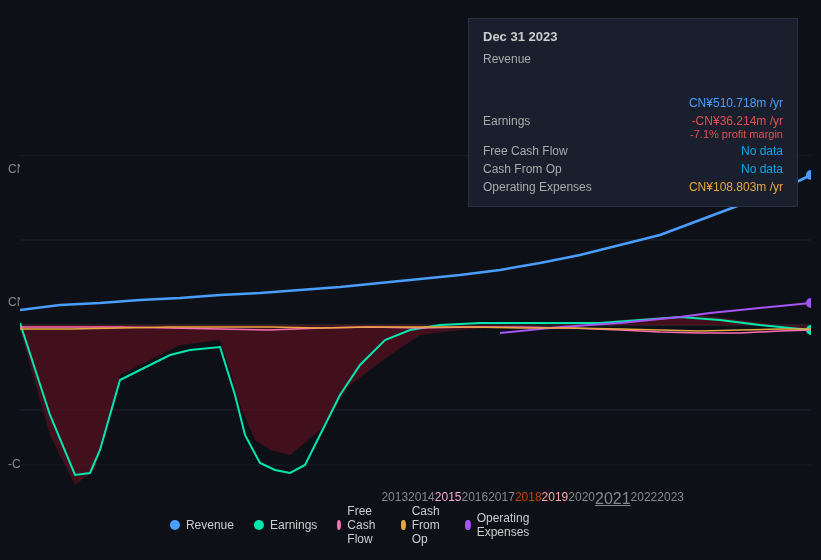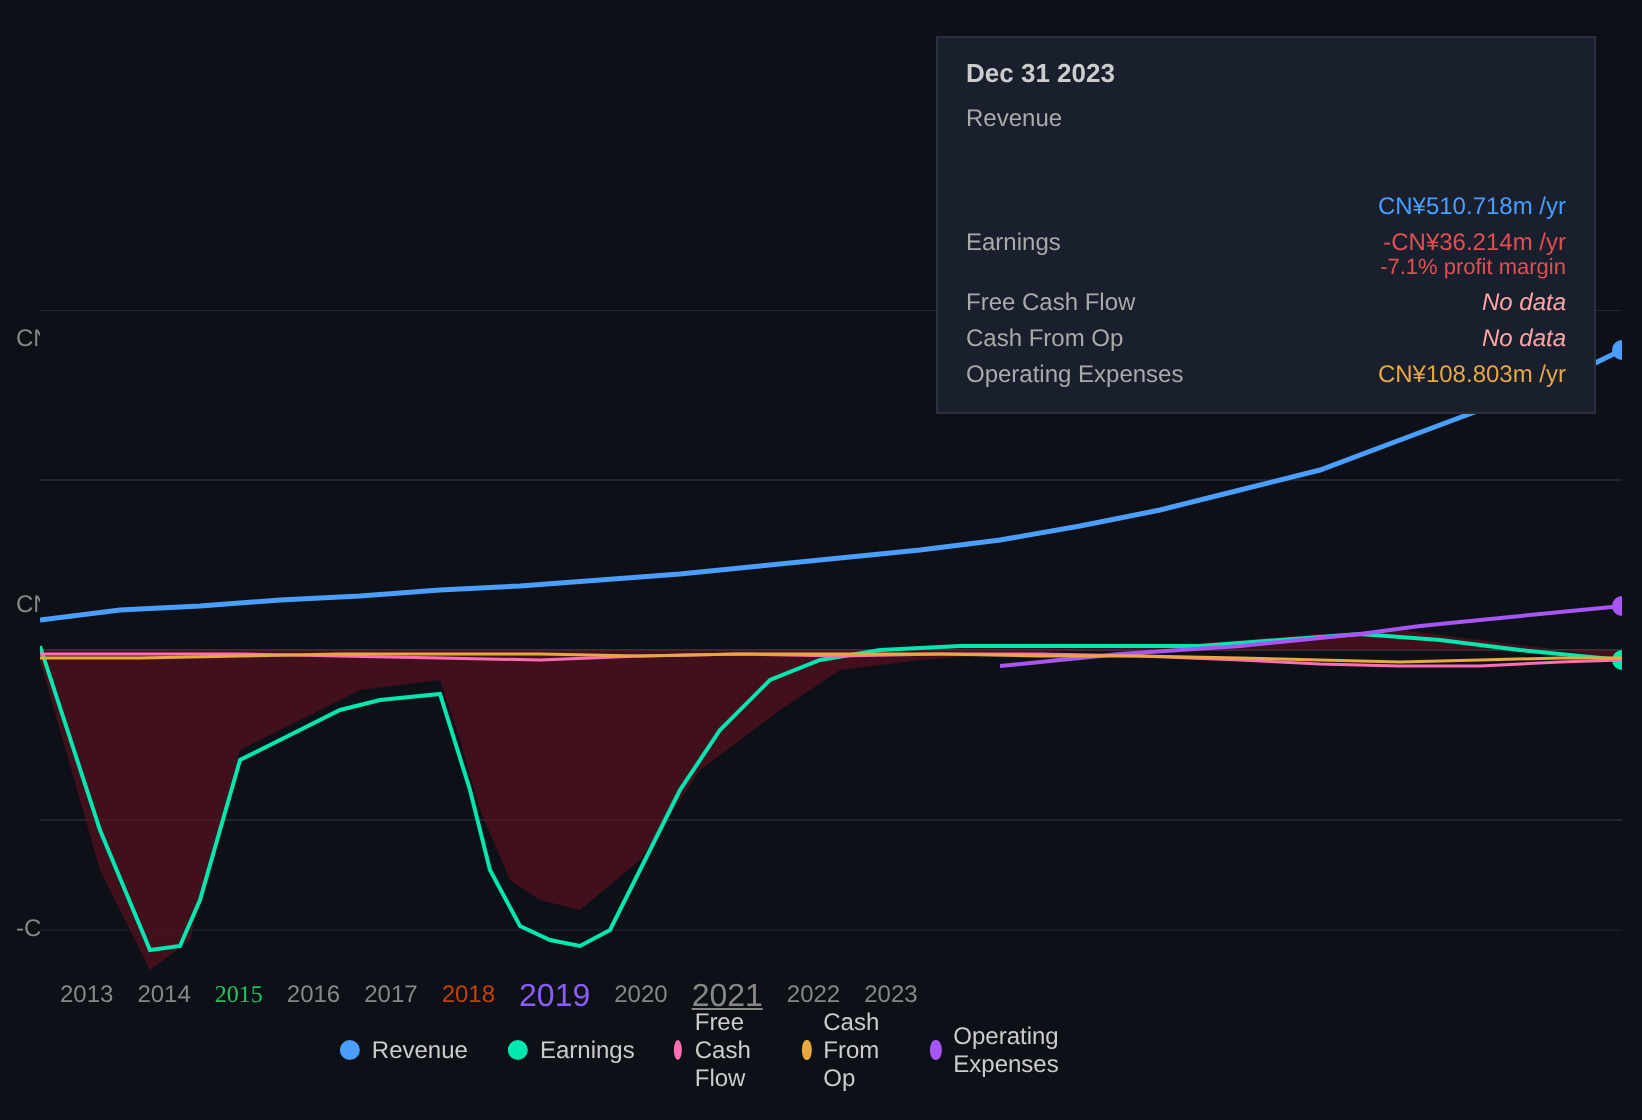--- a/index.html
+++ b/index.html
@@ -51,21 +51,21 @@
       min-width: 110px;
     }
 
     .info-value {
       color: #ccc;
       text-align: right;
     }
 
     .info-value.blue { color: #4a9eff; margin-top: 44px; }
     .info-value.red { color: #e05050; }
-    .info-value.no-data { color: #fca5a5; font-style: italic; }
+    .info-value.no-data { color: #0ea5e9; }
     .info-value.orange { color: #e8a840; }
 
     .profit-margin {
       color: #e05050;
       font-size: 11px;
       margin-left: 4px;
     }
 
     .earnings-block {
       display: flex;
@@ -176,28 +176,28 @@
     <path d="M 480,178 L 510,175 L 540,172 L 570,170 L 600,168 L 630,165 L 660,162 L 690,158 L 720,155 L 750,152 L 791,148" fill="none" stroke="#a855f7" stroke-width="2"></path>
 
     <circle cx="791" cy="148" r="5" fill="#a855f7"></circle>
 
     <path d="M 0,172 L 50,172 L 100,172 L 150,173 L 200,174 L 250,175 L 300,173 L 350,172 L 400,173 L 450,172 L 500,172 L 550,173 L 600,175 L 640,177 L 680,178 L 720,178 L 760,176 L 791,175" fill="none" stroke="#ff6eb4" stroke-width="1.5"></path>
 
     <path d="M 0,174 L 50,174 L 100,173 L 150,172 L 200,172 L 250,172 L 300,173 L 350,172 L 400,172 L 450,172 L 500,173 L 550,173 L 600,174 L 640,175 L 680,176 L 720,175 L 760,174 L 791,174" fill="none" stroke="#e8a840" stroke-width="1.5"></path>
 
   </svg>
 
-  <div style="position:absolute; bottom:52px; left:20px; right:10px; display:flex; justify-content:flex-start; padding:0 10px;gap:12px;">
+  <div style="position:absolute; bottom:52px; left:36px; right:10px; display:flex; justify-content:flex-end; padding:0 10px;">
     <span class="x-label" style="position:relative; bottom:auto; transform:none; color:#888; font-size:12px;">2013</span>
     <span class="x-label" style="position:relative; bottom:auto; transform:none; color:#888; font-size:12px;">2014</span>
-    <span class="x-label" style="position:relative; bottom:auto; transform:none; color:#22c55e; font-size:12px;font-family:Liberation Serif, serif;">2015</span>
+    <span class="x-label" style="position:relative; bottom:auto; transform:none; color:#f9a8d4; font-size:12px;">2015</span>
     <span class="x-label" style="position:relative; bottom:auto; transform:none; color:#888; font-size:12px;">2016</span>
     <span class="x-label" style="position:relative; bottom:auto; transform:none; color:#888; font-size:12px;">2017</span>
     <span class="x-label" style="position:relative; bottom:auto; transform:none; color:#c2410c; font-size:12px;">2018</span>
-    <span class="x-label" style="position:relative; bottom:auto; transform:none; color:#8b5cf6; font-size:16px;">2019</span>
+    <span class="x-label" style="position:relative; bottom:auto; transform:none; color:#fca5a5; font-size:12px;">2019</span>
     <span class="x-label" style="position:relative; bottom:auto; transform:none; color:#888; font-size:12px;">2020</span>
     <span class="x-label" style="position:relative; bottom:auto; transform:none; color:#888; font-size:16px;text-decoration:underline;">2021</span>
     <span class="x-label" style="position:relative; bottom:auto; transform:none; color:#888; font-size:12px;">2022</span>
     <span class="x-label" style="position:relative; bottom:auto; transform:none; color:#888; font-size:12px;">2023</span>
   </div>
 
   <div class="legend">
     <div class="legend-item">
       <div class="legend-dot" style="background:#4a9eff;"></div>
       <span>Revenue</span>

